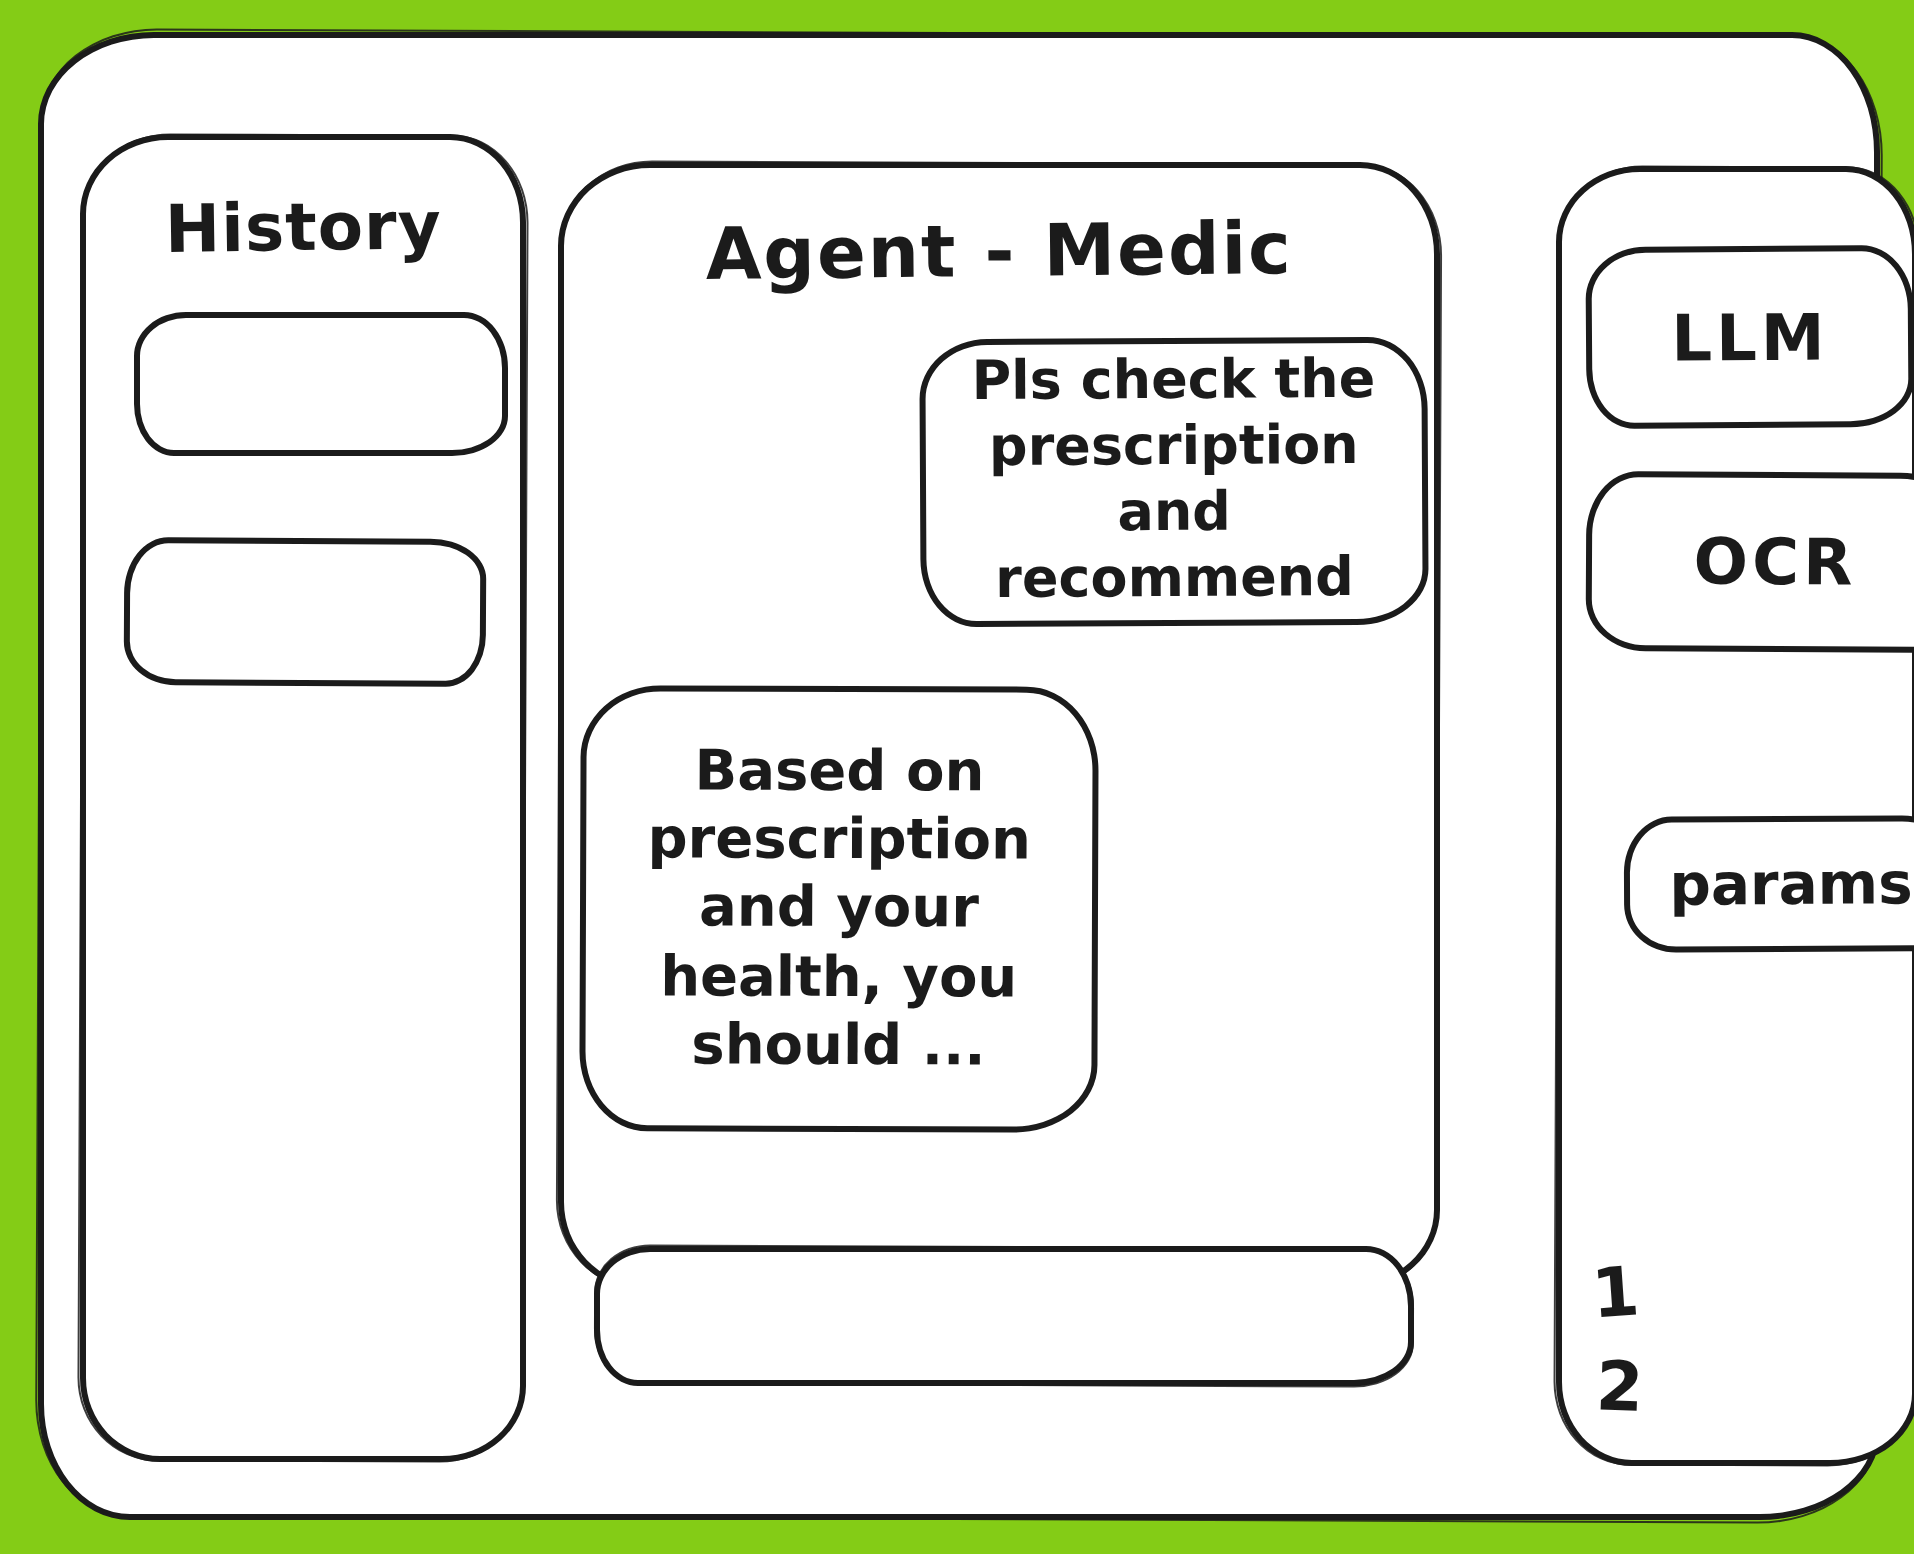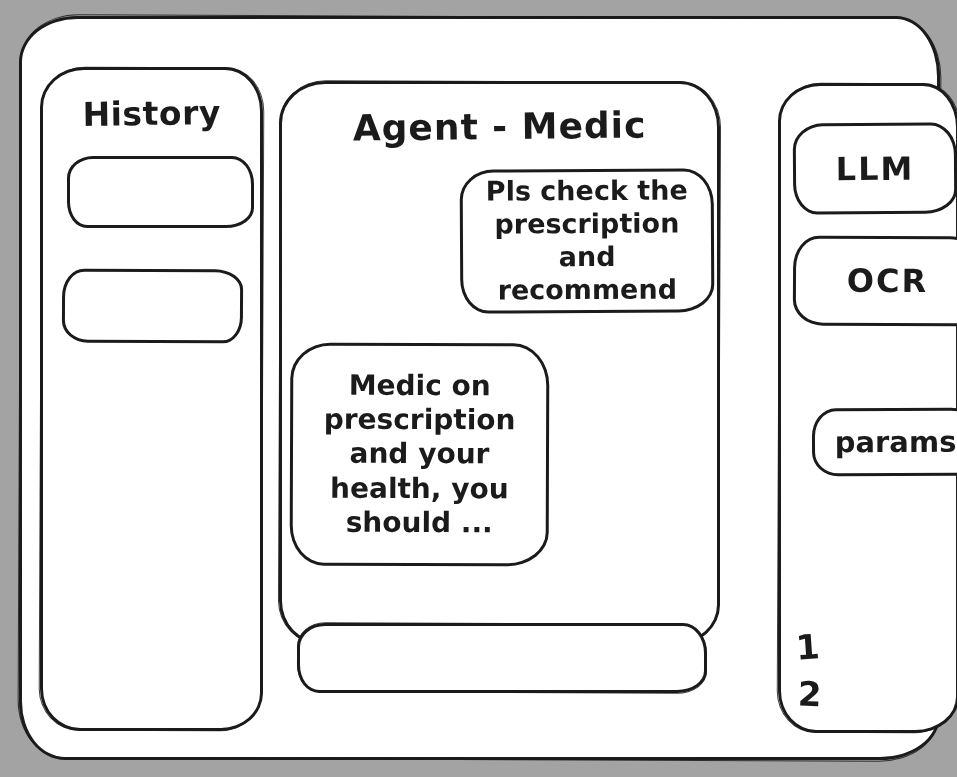--- a/index.html
+++ b/index.html
@@ -2,21 +2,21 @@
 <html><head>
 <meta charset="utf-8">
 <style>
   html, body { margin: 0; padding: 0; background: #ffffff; }
   * { box-sizing: border-box; }
 
   .stage {
     position: relative;
     width: 957px;
     height: 777px;
-    background: #a3a3a3;
+    background: #84cc16;
     font-family: "DejaVu Sans", sans-serif;
     color: #1b1b1b;
     overflow: hidden;
   }
 
   
   .sketch {
     position: absolute;
     background: #ffffff;
     border: 3px solid #1b1b1b;
@@ -191,21 +191,21 @@
 
     <aside class="sketch panel history-panel">
       <h2 class="panel-title">History</h2>
       <div class="history-item one"></div>
       <div class="history-item two"></div>
     </aside>
 
     <main class="sketch panel chat-panel">
       <h1 class="chat-title">Agent - Medic</h1>
       <div class="bubble user">Pls check the prescription and recommend</div>
-      <div class="bubble assistant">Medic on prescription and your health, you should ...</div>
+      <div class="bubble assistant">Based on prescription and your health, you should ...</div>
       <div class="sketch chat-input-wrap">
         <input class="chat-input" type="text" placeholder="" style="">
       </div>
     </main>
 
     <aside class="sketch panel tools-panel">
       <button class="tool-btn llm">LLM</button>
       <button class="tool-btn ocr">OCR</button>
       <button class="tool-btn params">params</button>
       <div class="doc-num n1">1</div>

